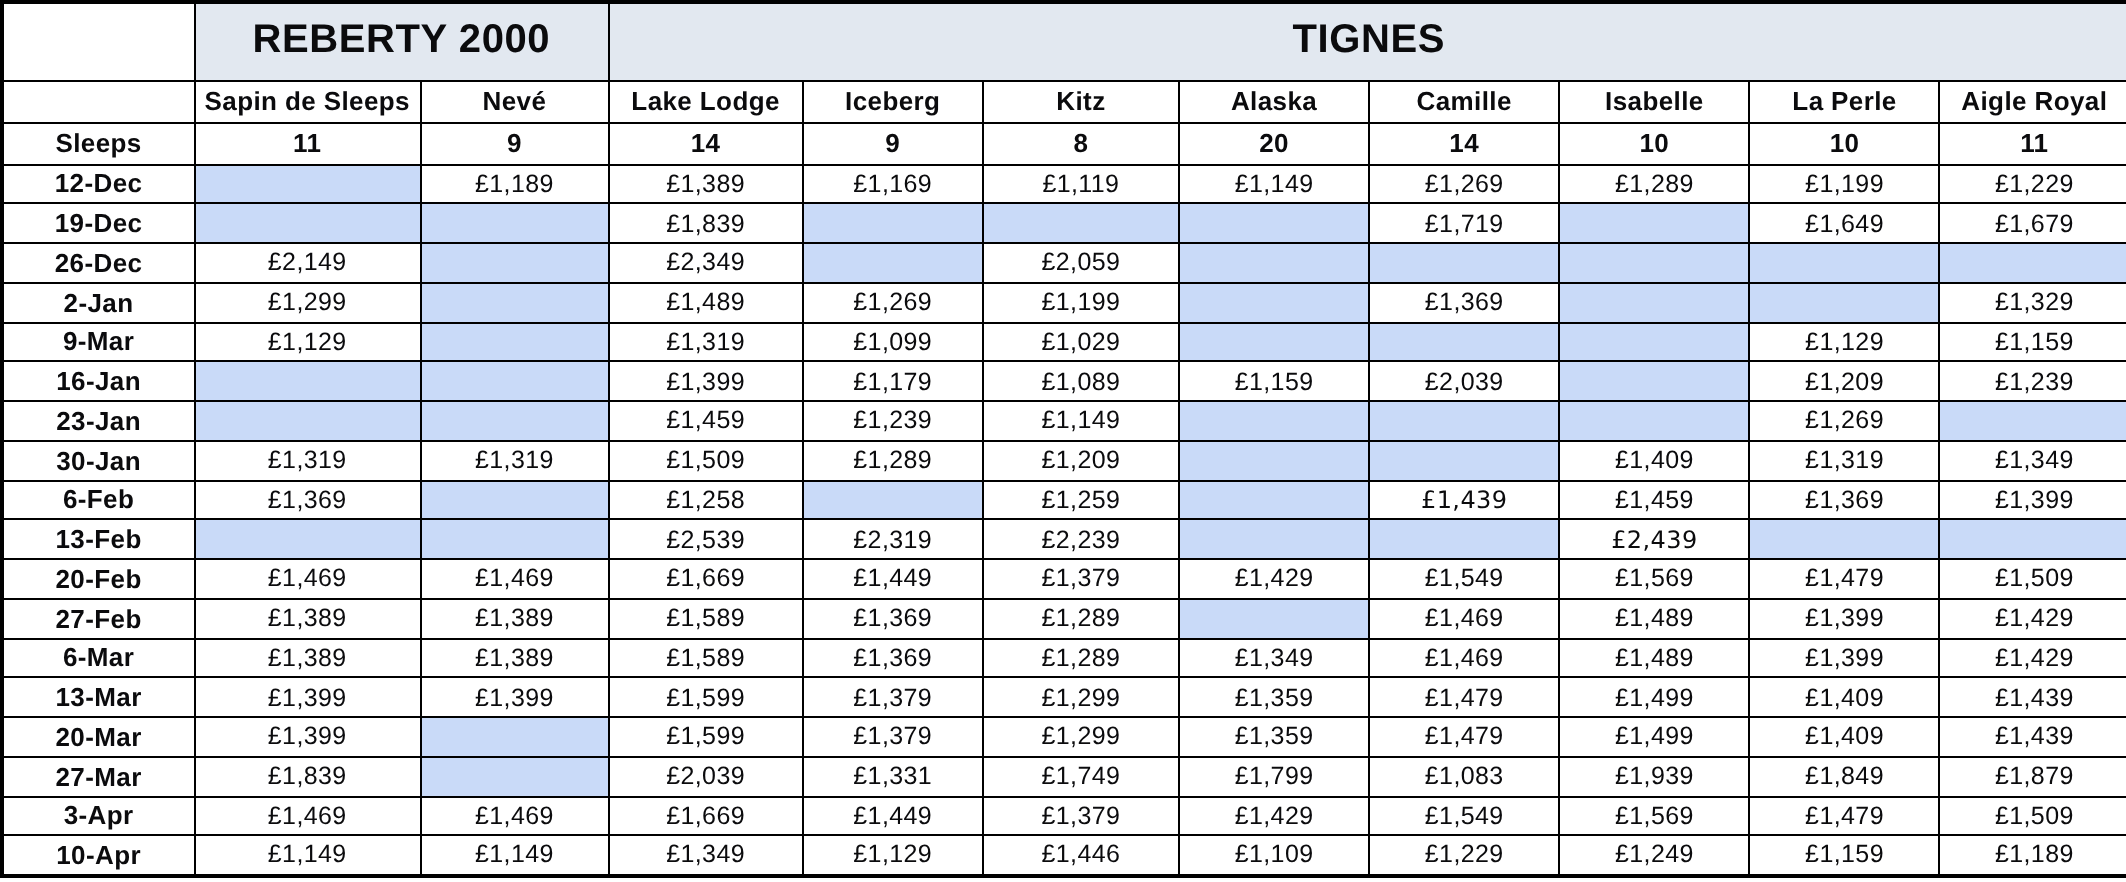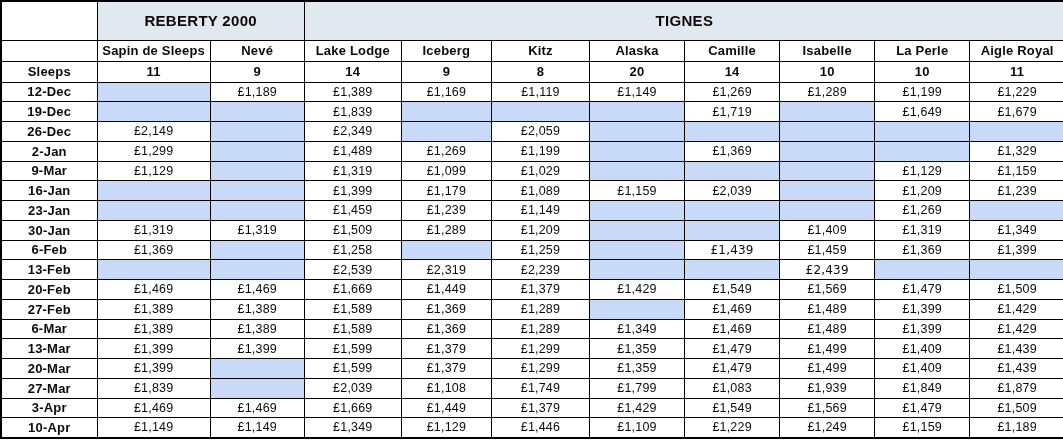--- a/index.html
+++ b/index.html
@@ -35,21 +35,21 @@
     background: #ffffff;
   }
   
   tr.resort-row    { height: 39px; }
   tr.chalet-row    { height: 21px; }
   tr.sleeps-row    { height: 21px; }
   tbody tr.date-row{ height: 19.75px; }
 
   
   th.group-header {
-    font-size: 15px;
+    font-size: 20px;
     font-weight: 700;
     letter-spacing: 0.3px;
     margin-left: 36px;
   }
   th.chalet-name, th.sleeps-val, th.sleeps-label, th.date-label, th.corner {
     font-size: 13px;
     font-weight: 700;
     letter-spacing: 0.2px;
   }
   td.price-cell {
@@ -311,21 +311,21 @@
           <td class="price-cell">£1,479</td>
           <td class="price-cell">£1,499</td>
           <td class="price-cell">£1,409</td>
           <td class="price-cell">£1,439</td>
         </tr>
         <tr class="date-row">
           <th class="date-label thickR">27-Mar</th>
           <td class="price-cell">£1,839</td>
           <td class="empty-cell thickR" style="background: rgb(201, 218, 248);"></td>
           <td class="price-cell">£2,039</td>
-          <td class="price-cell">£1,108</td>
+          <td class="price-cell">£1,331</td>
           <td class="price-cell">£1,749</td>
           <td class="price-cell">£1,799</td>
           <td class="price-cell">£1,083</td>
           <td class="price-cell">£1,939</td>
           <td class="price-cell">£1,849</td>
           <td class="price-cell">£1,879</td>
         </tr>
         <tr class="date-row">
           <th class="date-label thickR">3-Apr</th>
           <td class="price-cell">£1,469</td>

